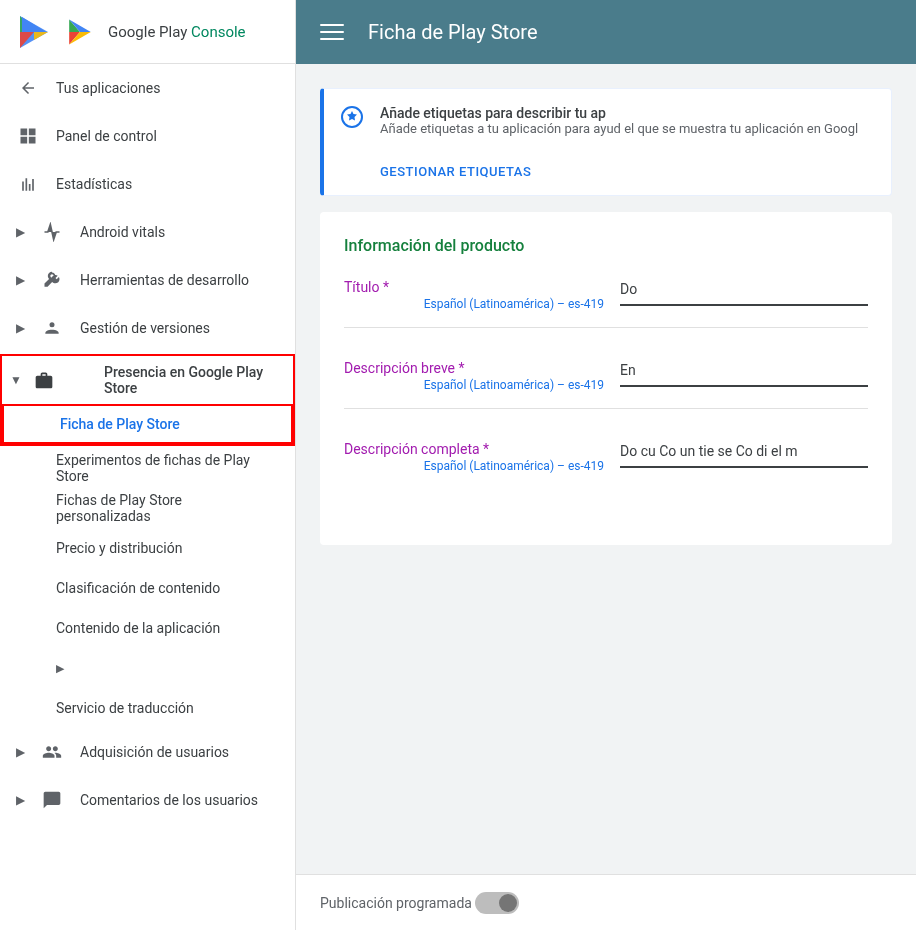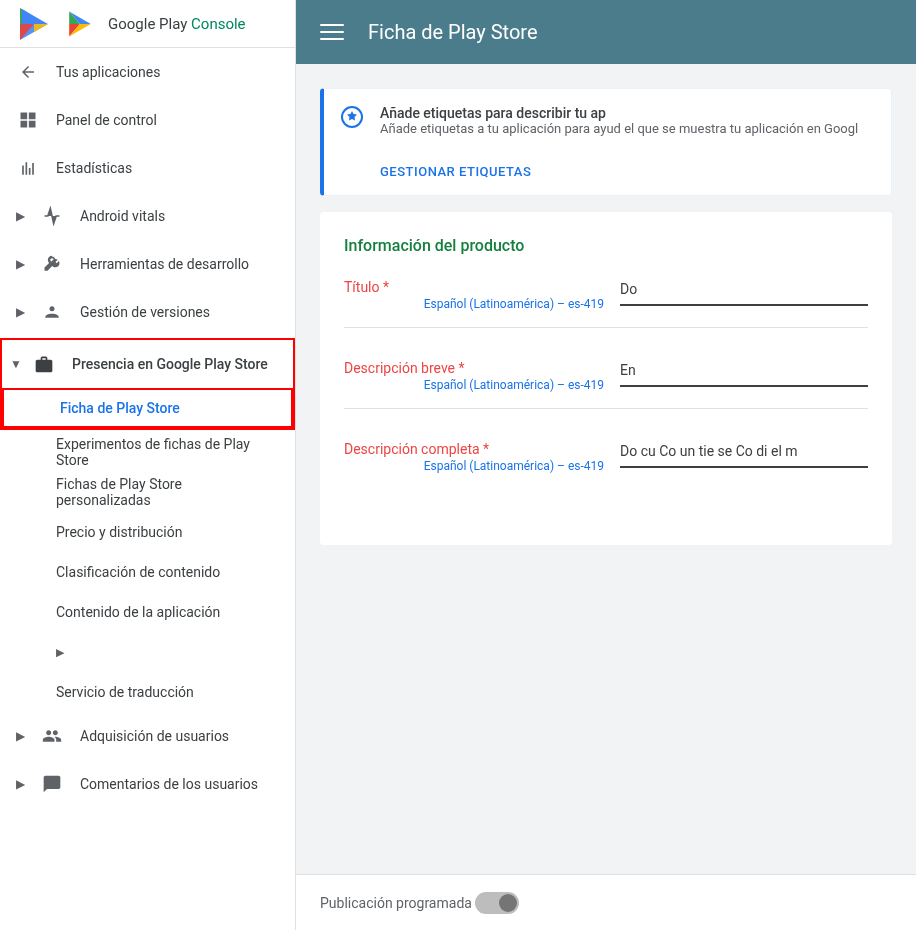--- a/index.html
+++ b/index.html
@@ -15,21 +15,21 @@
       border-right: 1px solid #e0e0e0;
       display: flex;
       flex-direction: column;
     }
 
     .sidebar-header {
       display: flex;
       align-items: center;
       padding: 16px 16px;
       border-bottom: 1px solid #e0e0e0;
-      height: 48px;
+      height: 64px;
     }
 
     .sidebar-logo {
       width: 36px;
       height: 36px;
       margin-right: 10px;
     }
 
     .sidebar-nav {
       flex: 1;
@@ -202,21 +202,21 @@
       padding-bottom: 16px;
     }
 
     .field-label-col {
       width: 260px;
       flex-shrink: 0;
     }
 
     .field-label {
       font-size: 14px;
-      color: #ef4444;
+      color: #a21caf;
       margin-bottom: 2px;
     }
 
     .field-sublabel {
       font-size: 12px;
       color: #1a73e8;
       text-align: right;
     }
 
     .field-value-col {
@@ -375,21 +375,21 @@
     </div>
 
     <div style="border: 2px solid red; margin: 2px 0;">
       <div class="nav-item active-parent" style="padding: 0 8px;">
         <div class="arrow" style="font-size:12px;margin-right:6px;">▼</div>
         <div class="icon">
           <svg width="20" height="20" viewBox="0 0 24 24" fill="#3c4043">
               <path d="M20 7h-4V5c0-1.1-.9-2-2-2h-4c-1.1 0-2 .9-2 2v2H4c-1.1 0-2 .9-2 2v11c0 1.1.9 2 2 2h16c1.1 0 2-.9 2-2V9c0-1.1-.9-2-2-2zm-6 0h-4V5h4v2z"></path>
             </svg>
         </div>
-        <span style="font-weight:500;">Presencia en Google Play Store</span>
+        <span style="font-weight:500;margin-left:32px;">Presencia en Google Play Store</span>
       </div>
 
       <div class="sub-nav-item active" style="border:2px solid red;padding-left:56px;">
         <span>Ficha de Play Store</span>
       </div>
     </div>
 
     <div class="sub-nav-item">
       <span>Experimentos de fichas de Play Store</span>
     </div>

